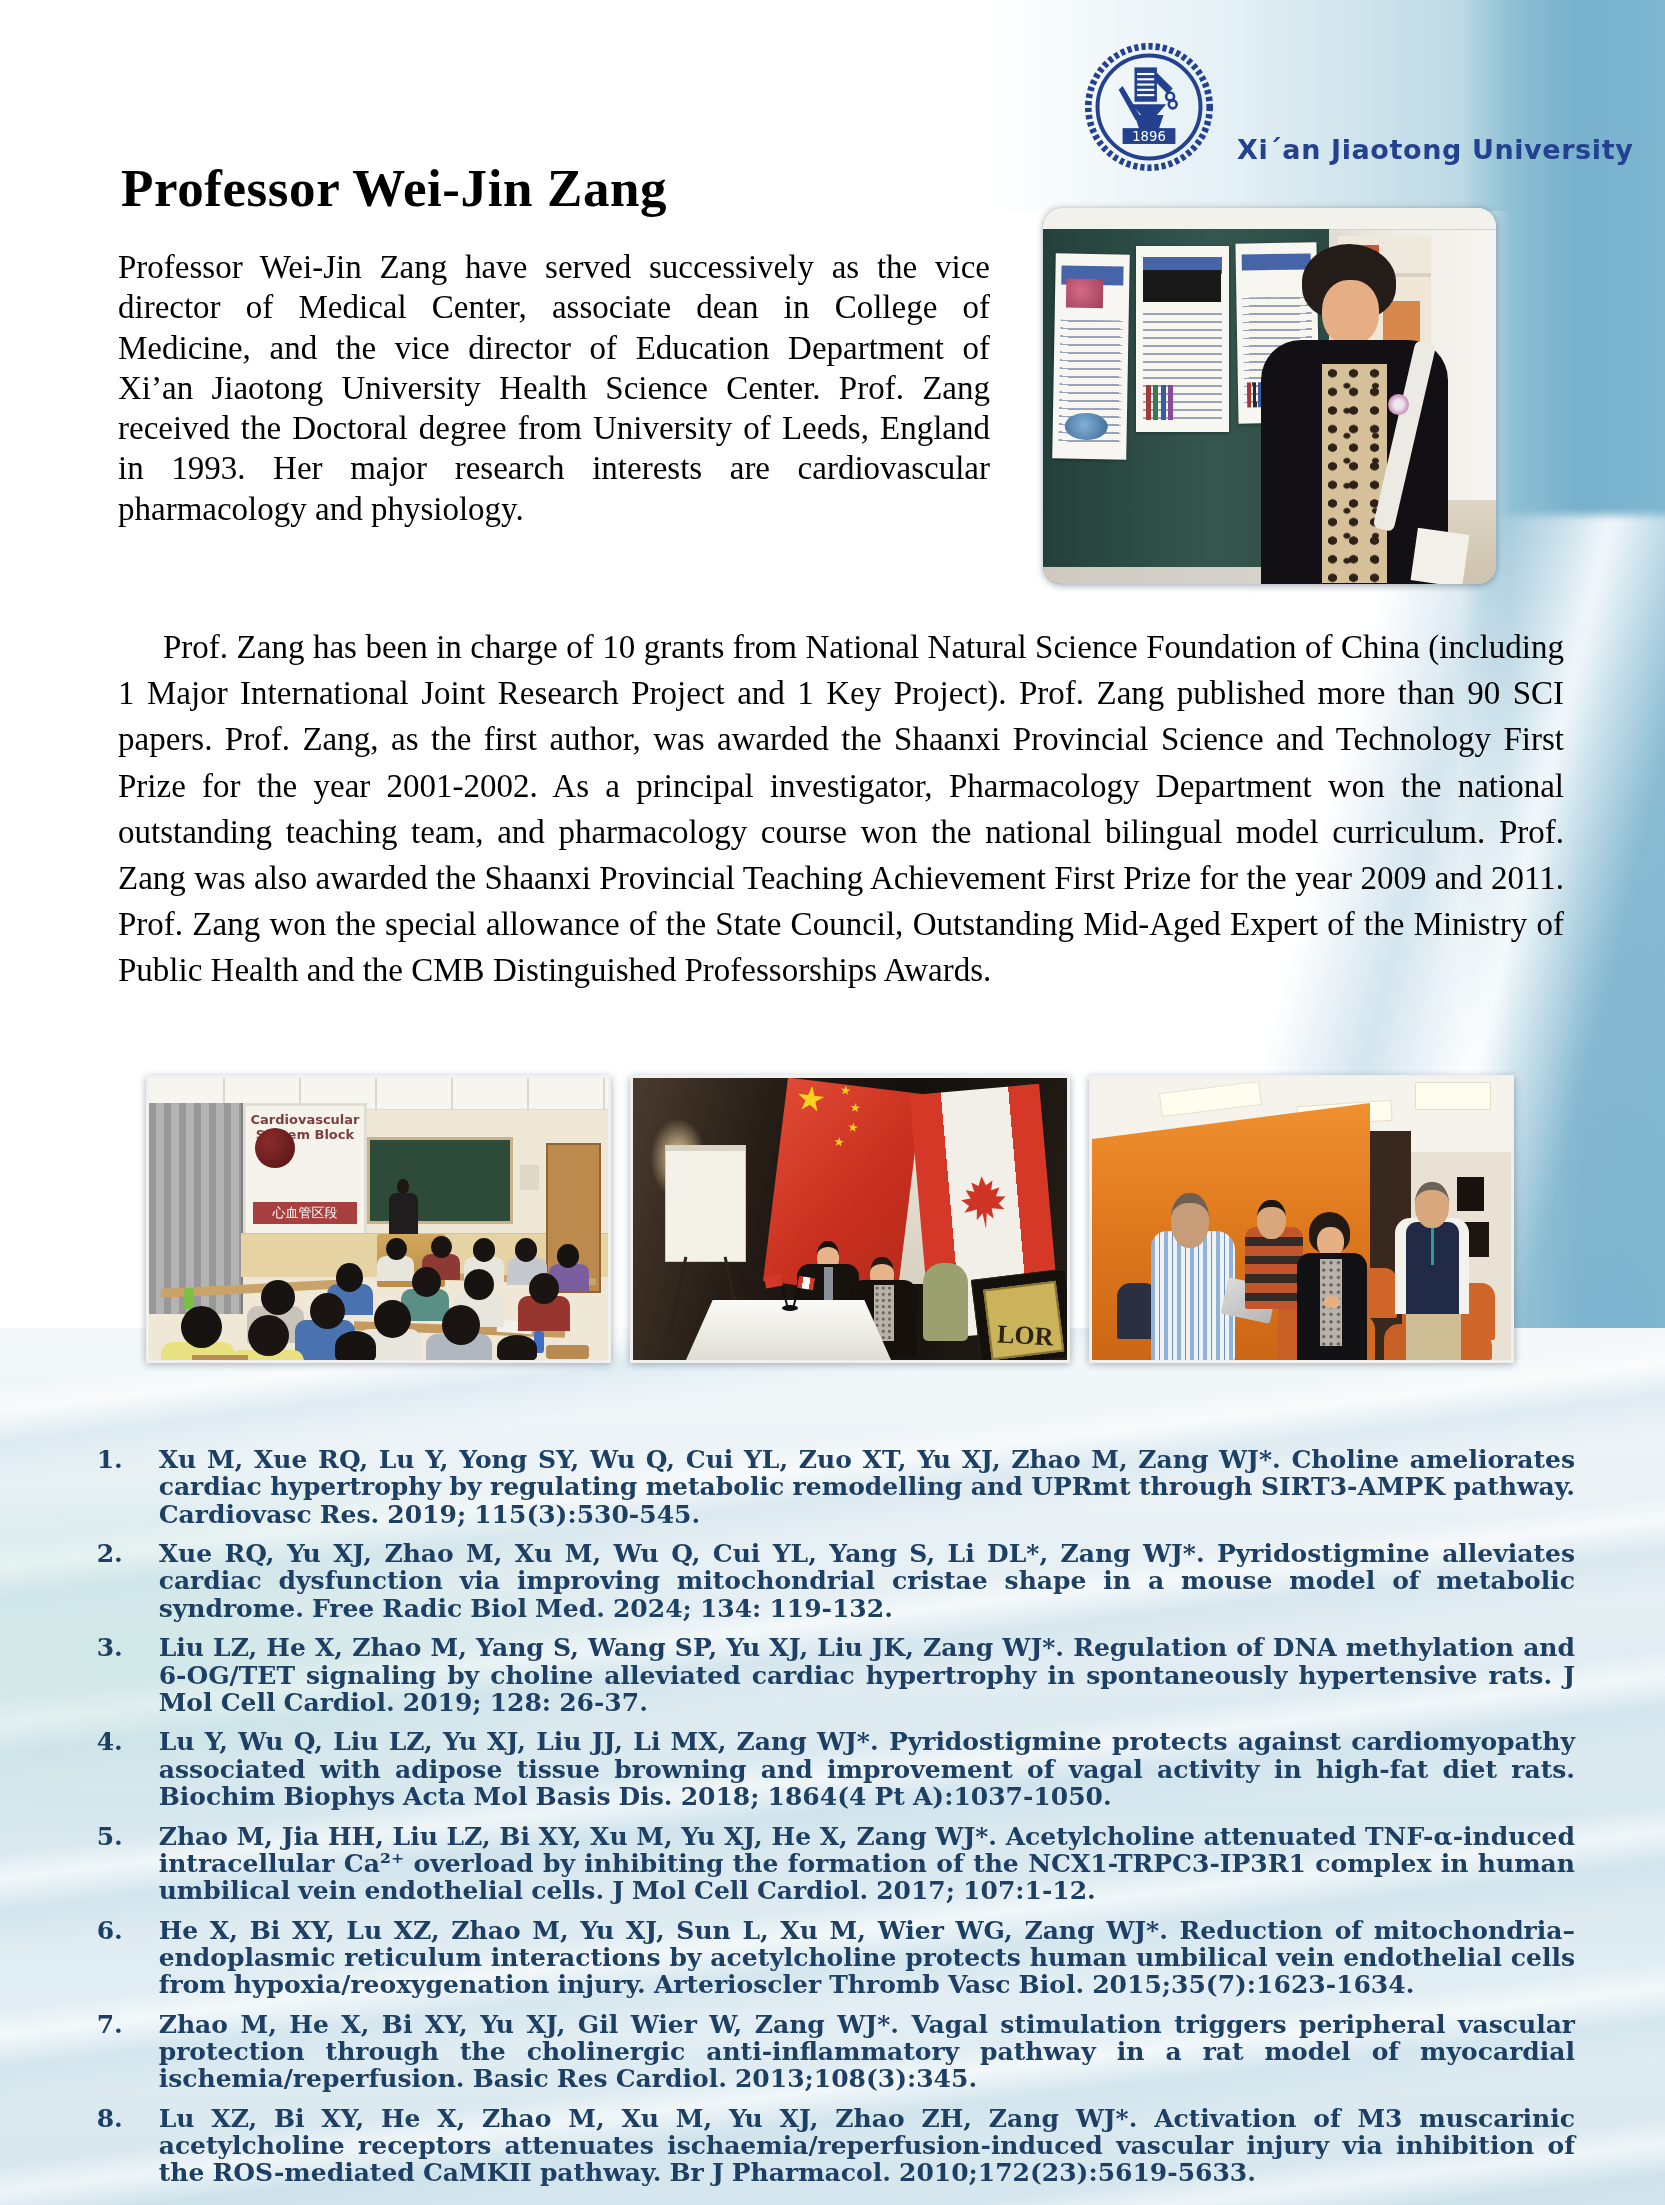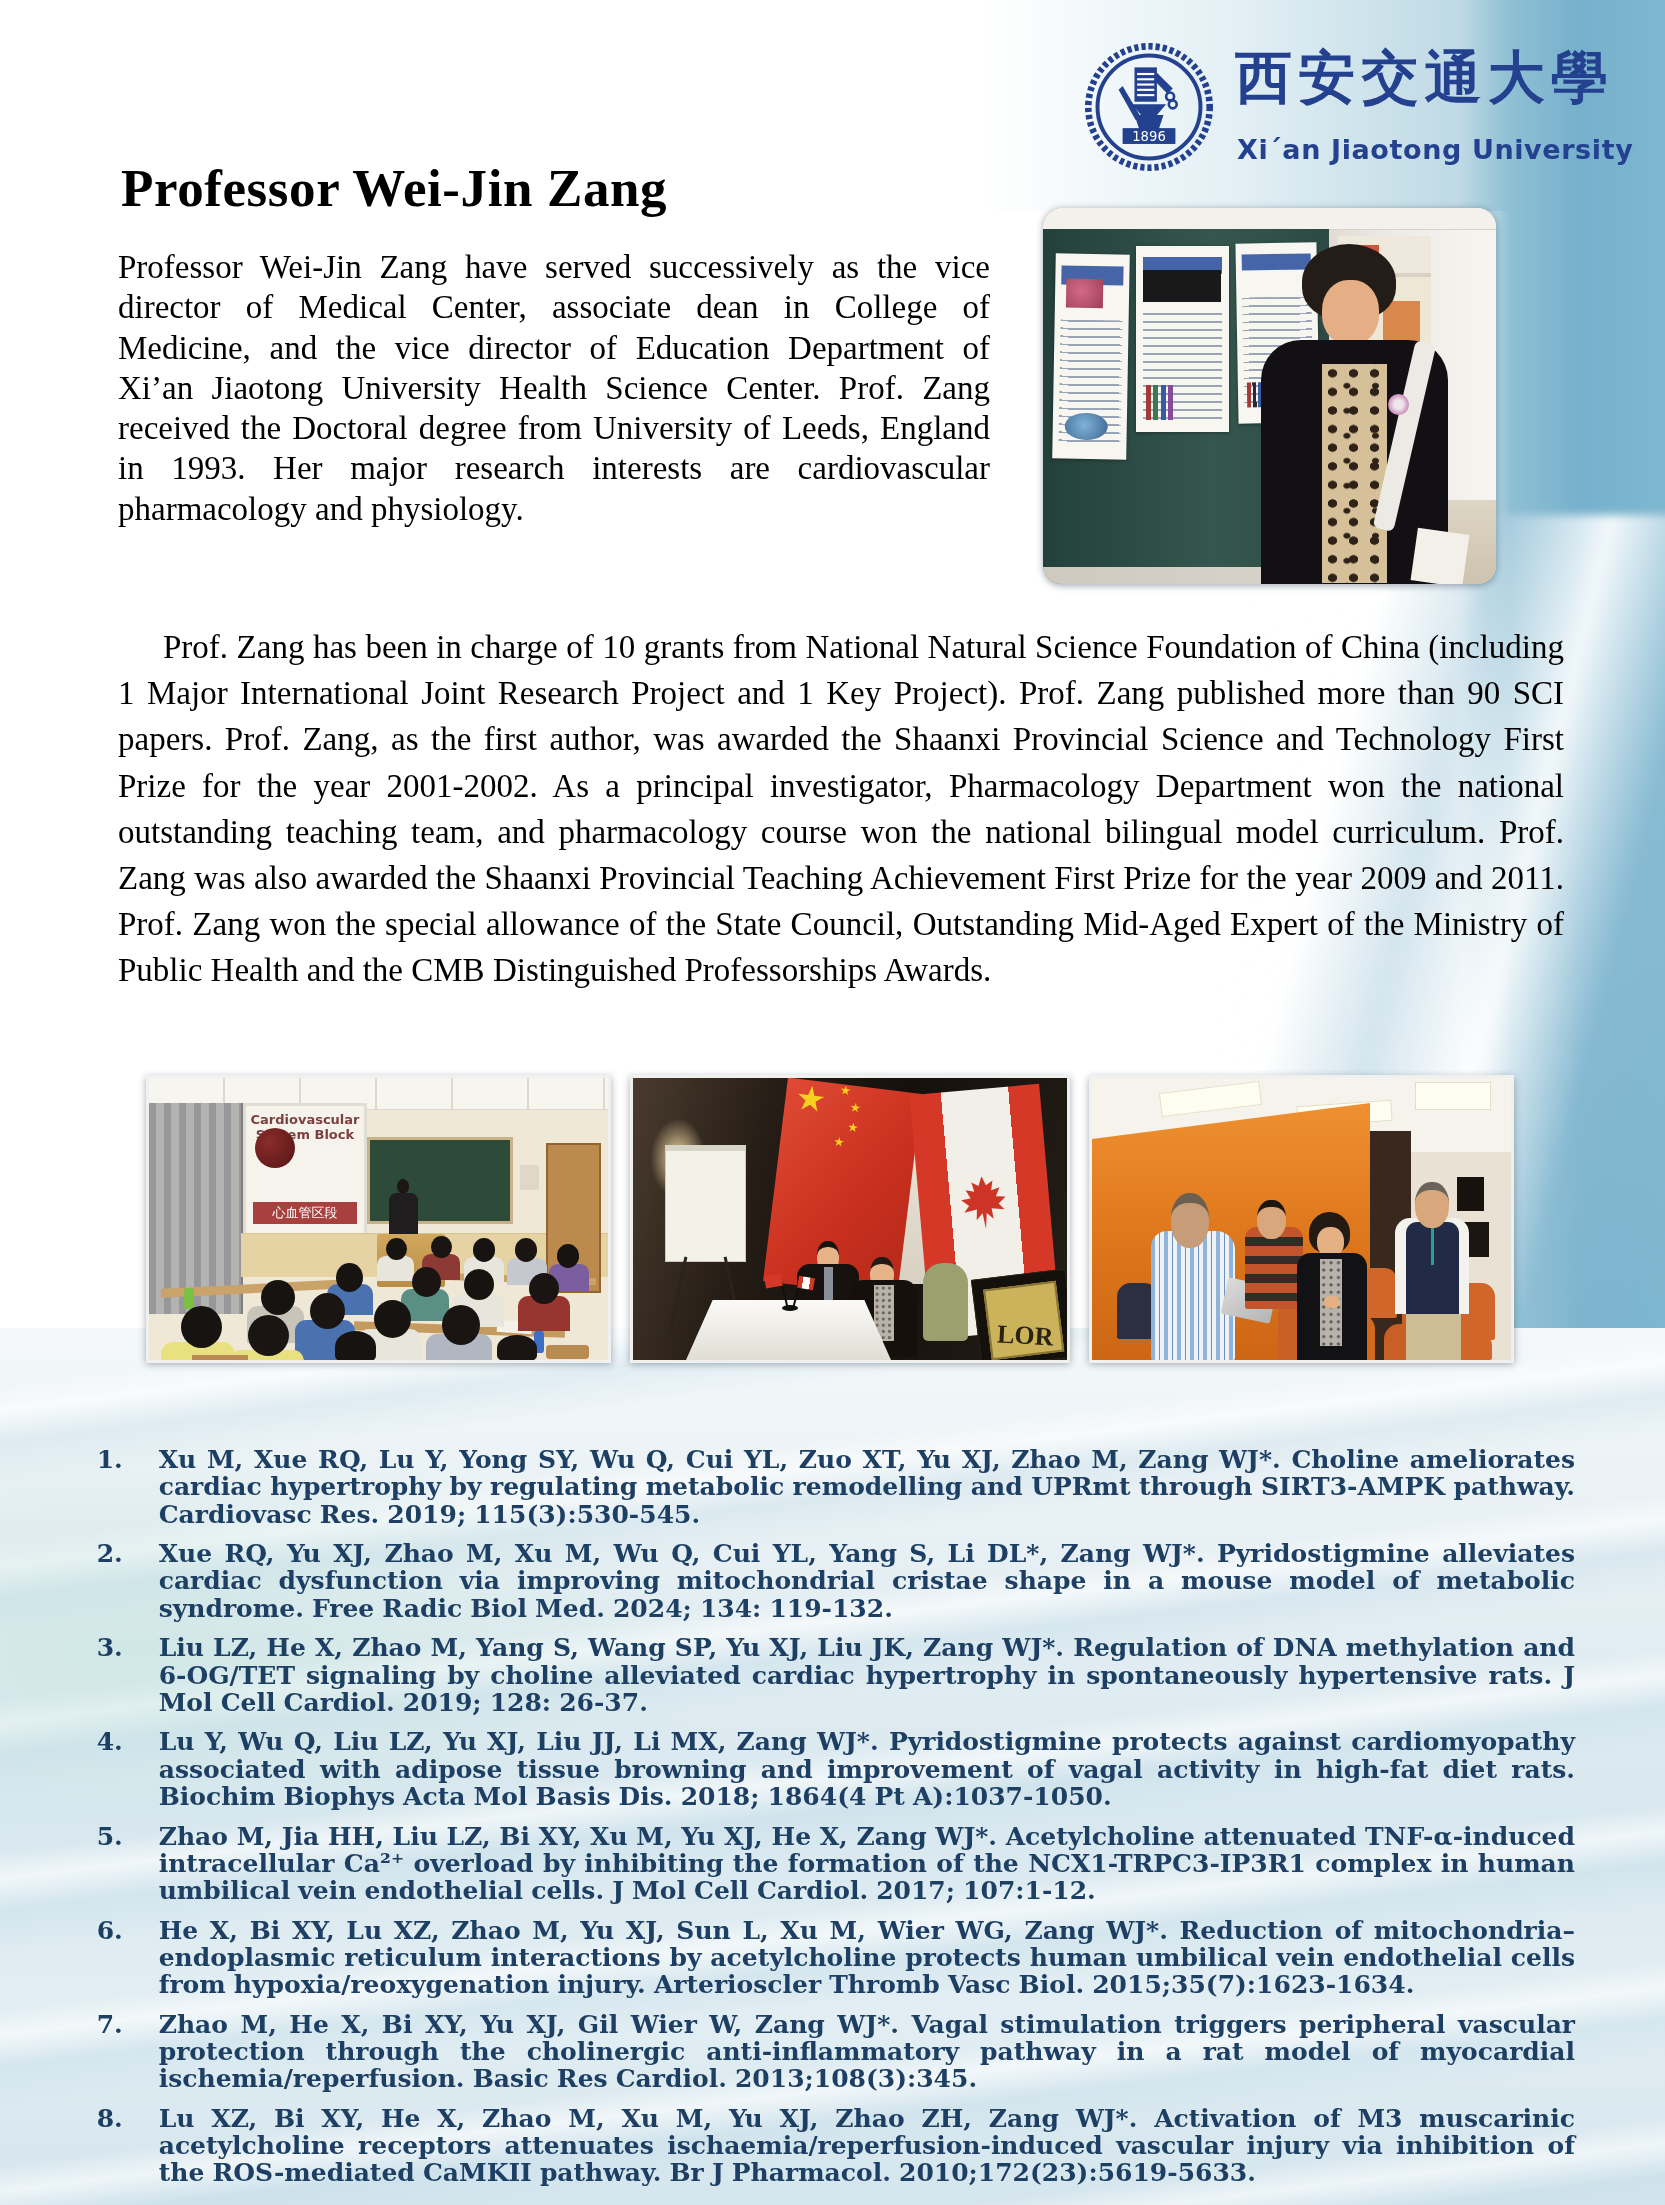--- a/index.html
+++ b/index.html
@@ -98,21 +98,20 @@
         <line x1="41" y1="41" x2="54" y2="41"></line>
       </g>
       <path d="M56 24 L68 36 L64 40 L54 30 Z" fill="#23418f"></path>
       <circle cx="66" cy="42" r="3" fill="none" stroke="#23418f" stroke-width="2"></circle>
       <circle cx="68" cy="48" r="3" fill="none" stroke="#23418f" stroke-width="2"></circle>
       <path d="M37 48 h26 l-7 8 h5 l-4 12 h-14 l-4-12 h5 z" fill="#23418f"></path>
       <path d="M30 34 L44 58 L40 60 L27 37 Z" fill="#23418f"></path>
       <rect x="30" y="66" width="40" height="12" fill="#23418f"></rect>
       <text x="50" y="76" text-anchor="middle" font-size="10" fill="#ffffff" font-family="DejaVu Sans, sans-serif">1896</text>
     </svg>
-    <div class="logo-cn">西安交通大學</div>
     <div class="logo-en">Xi´an Jiaotong University</div>
   </div>
 
   <h1 class="title">Professor Wei-Jin Zang</h1>
 
   <p class="para1">Professor Wei-Jin Zang have served successively as the vice director of Medical Center, associate dean in College of Medicine, and the vice director of Education Department of Xi’an Jiaotong University Health Science Center. Prof. Zang received the Doctoral degree from University of Leeds, England in 1993. Her major research interests are cardiovascular pharmacology and physiology.</p>
   <p class="para2">Prof. Zang has been in charge of 10 grants from National Natural Science Foundation of China (including 1 Major International Joint Research Project and 1 Key Project). Prof. Zang published more than 90 SCI papers. Prof. Zang, as the first author, was awarded the Shaanxi Provincial Science and Technology First Prize for the year 2001-2002. As a principal investigator, Pharmacology Department won the national outstanding teaching team, and pharmacology course won the national bilingual model curriculum. Prof. Zang was also awarded the Shaanxi Provincial Teaching Achievement First Prize for the year 2009 and 2011. Prof. Zang won the special allowance of the State Council, Outstanding Mid-Aged Expert of the Ministry of Public Health and the CMB Distinguished Professorships Awards.</p>
 
   <div class="ph ph-portrait">
     <div style="inset:0;background:linear-gradient(90deg,#cfc9c0 0%,#d8d3ca 55%,#efece6 78%,#f7f5f1 100%);"></div>

